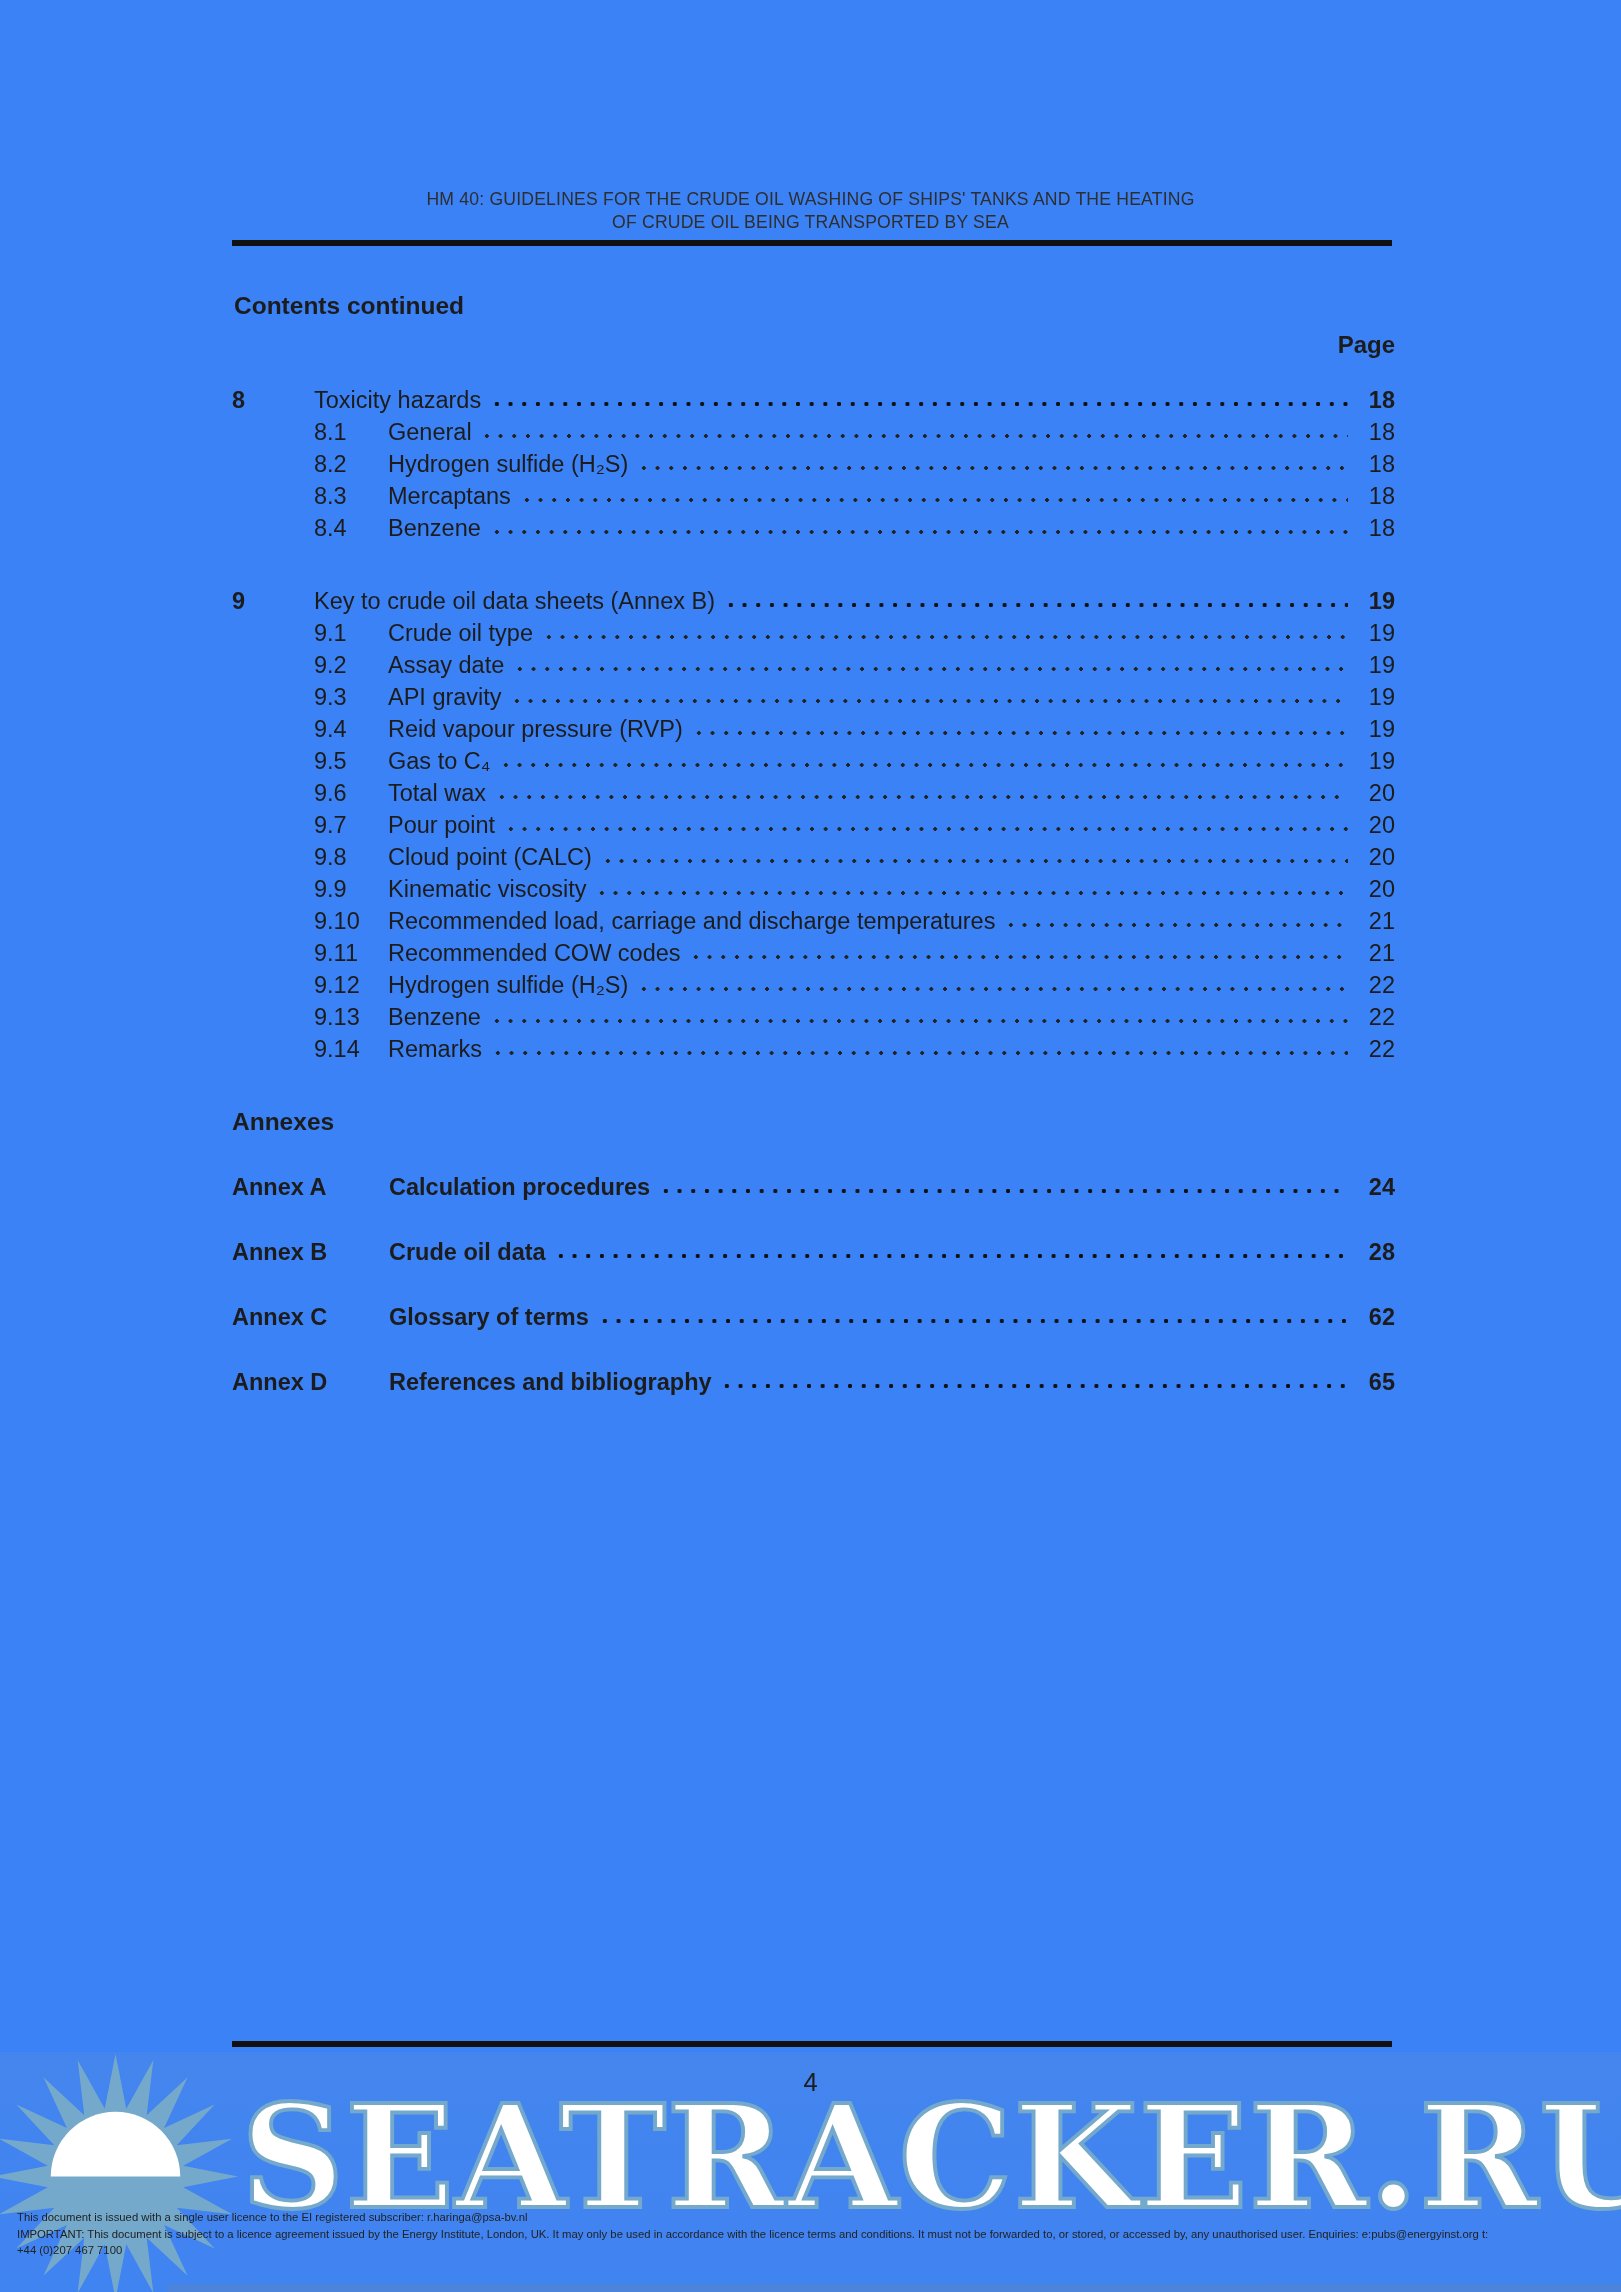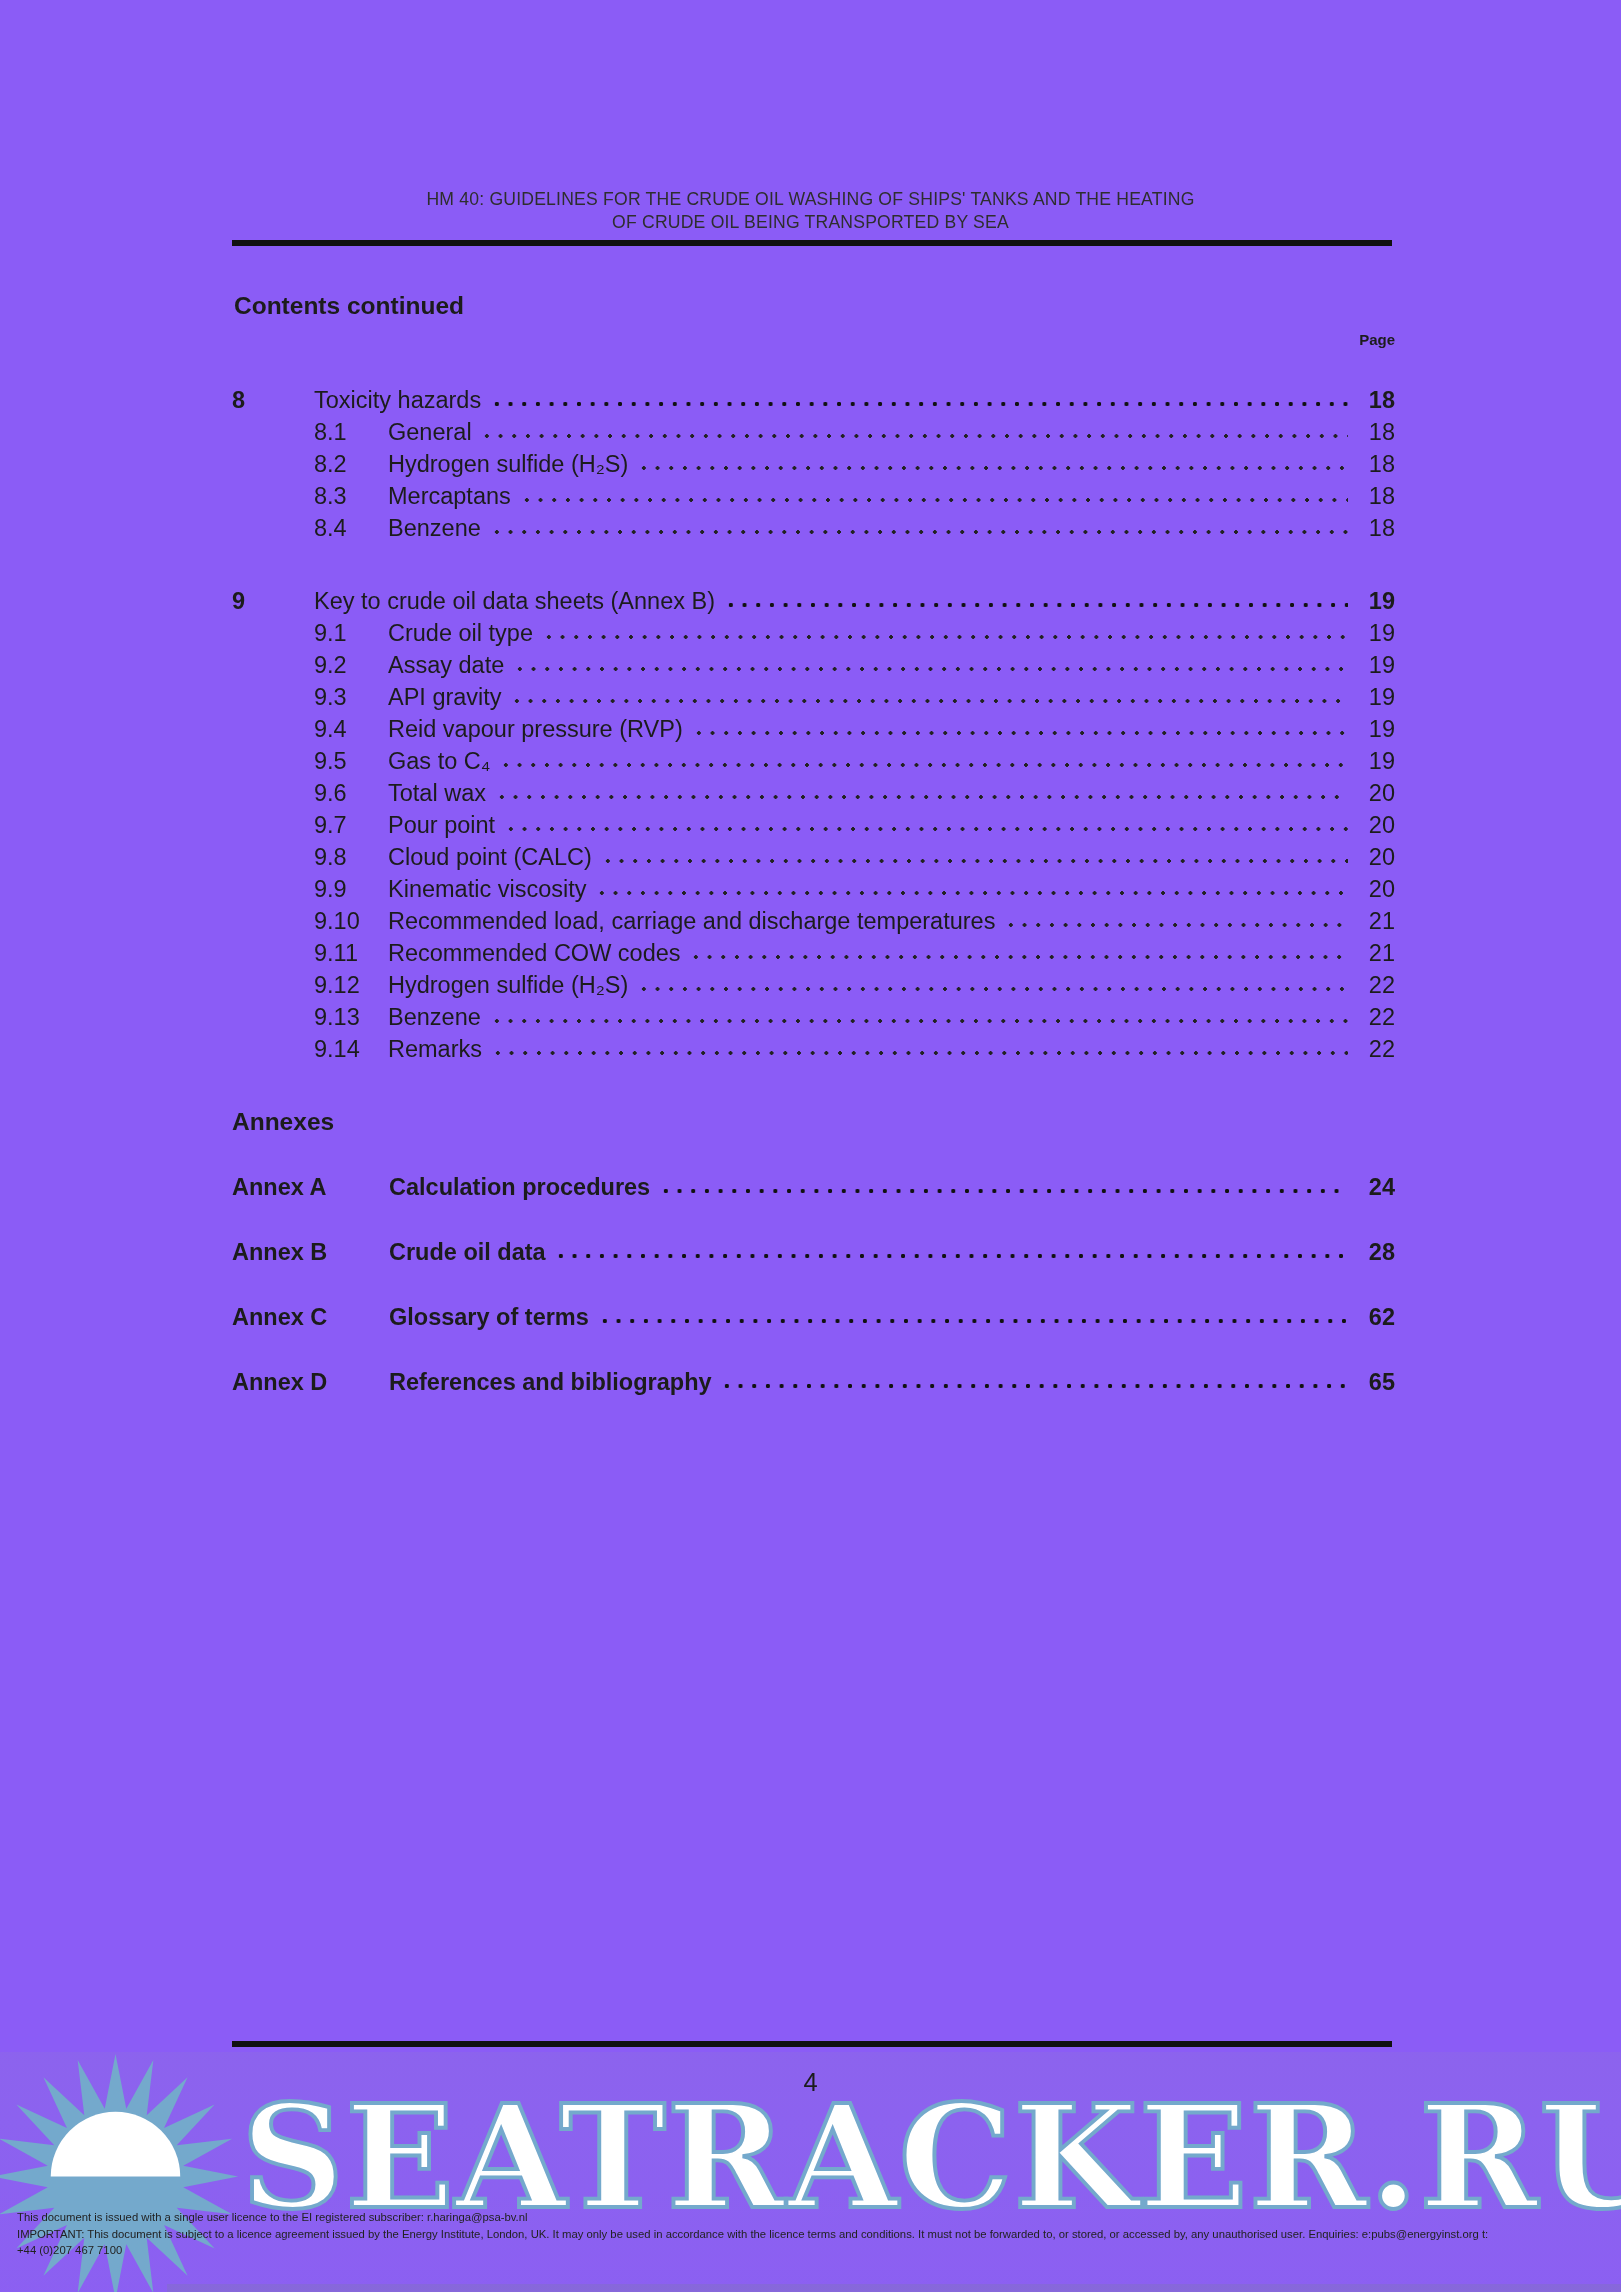--- a/index.html
+++ b/index.html
@@ -1,37 +1,37 @@
 <!DOCTYPE html>
 <html><head>
 <meta charset="utf-8">
 <style>
   html,body { margin:0; padding:0; background:#e8e8e8; }
   .page {
     position:relative; width:1621px; height:2293px;
-    background:#8b5cf6; overflow:hidden; margin:0 auto;
+    background:#3b82f6; overflow:hidden; margin:0 auto;
     font-family:"Liberation Sans", sans-serif; color:#1c1c1c;
   }
   
   .running-header {
     position:absolute; top:188px; left:0; width:1621px;
     text-align:center; font-size:17.6px; line-height:22.5px;
     color:#2e2e2e; letter-spacing:0.2px;
   }
   .rule { position:absolute; left:232px; width:1160px; height:5.9px; background:#111; }
   .rule.top    { top:240px; }
   .rule.bottom { top:2041px; z-index:3; }
 
   .contents-title {
     position:absolute; top:290px; left:232px;
     font-size:24.5px; font-weight:700;
   }
   .page-col-label {
     position:absolute; top:331px; left:232px; width:1163px;
-    text-align:right; font-size:15px; font-weight:700;
+    text-align:right; font-size:24px; font-weight:700;
   }
 
   
   .toc { position:absolute; top:384px; left:232px; width:1163px; font-size:23.5px; }
   .toc-row { display:flex; align-items:baseline; height:32px; line-height:32px; }
   .toc-row.main:not(:first-child) { margin-top:41px; }
   .toc-row .num   { flex:0 0 auto; }
   .toc-row.main .num   { width:82px; font-weight:700; }
   .toc-row.main .title { font-weight:400; }
   .toc-row.sub { padding-left:82px; }

